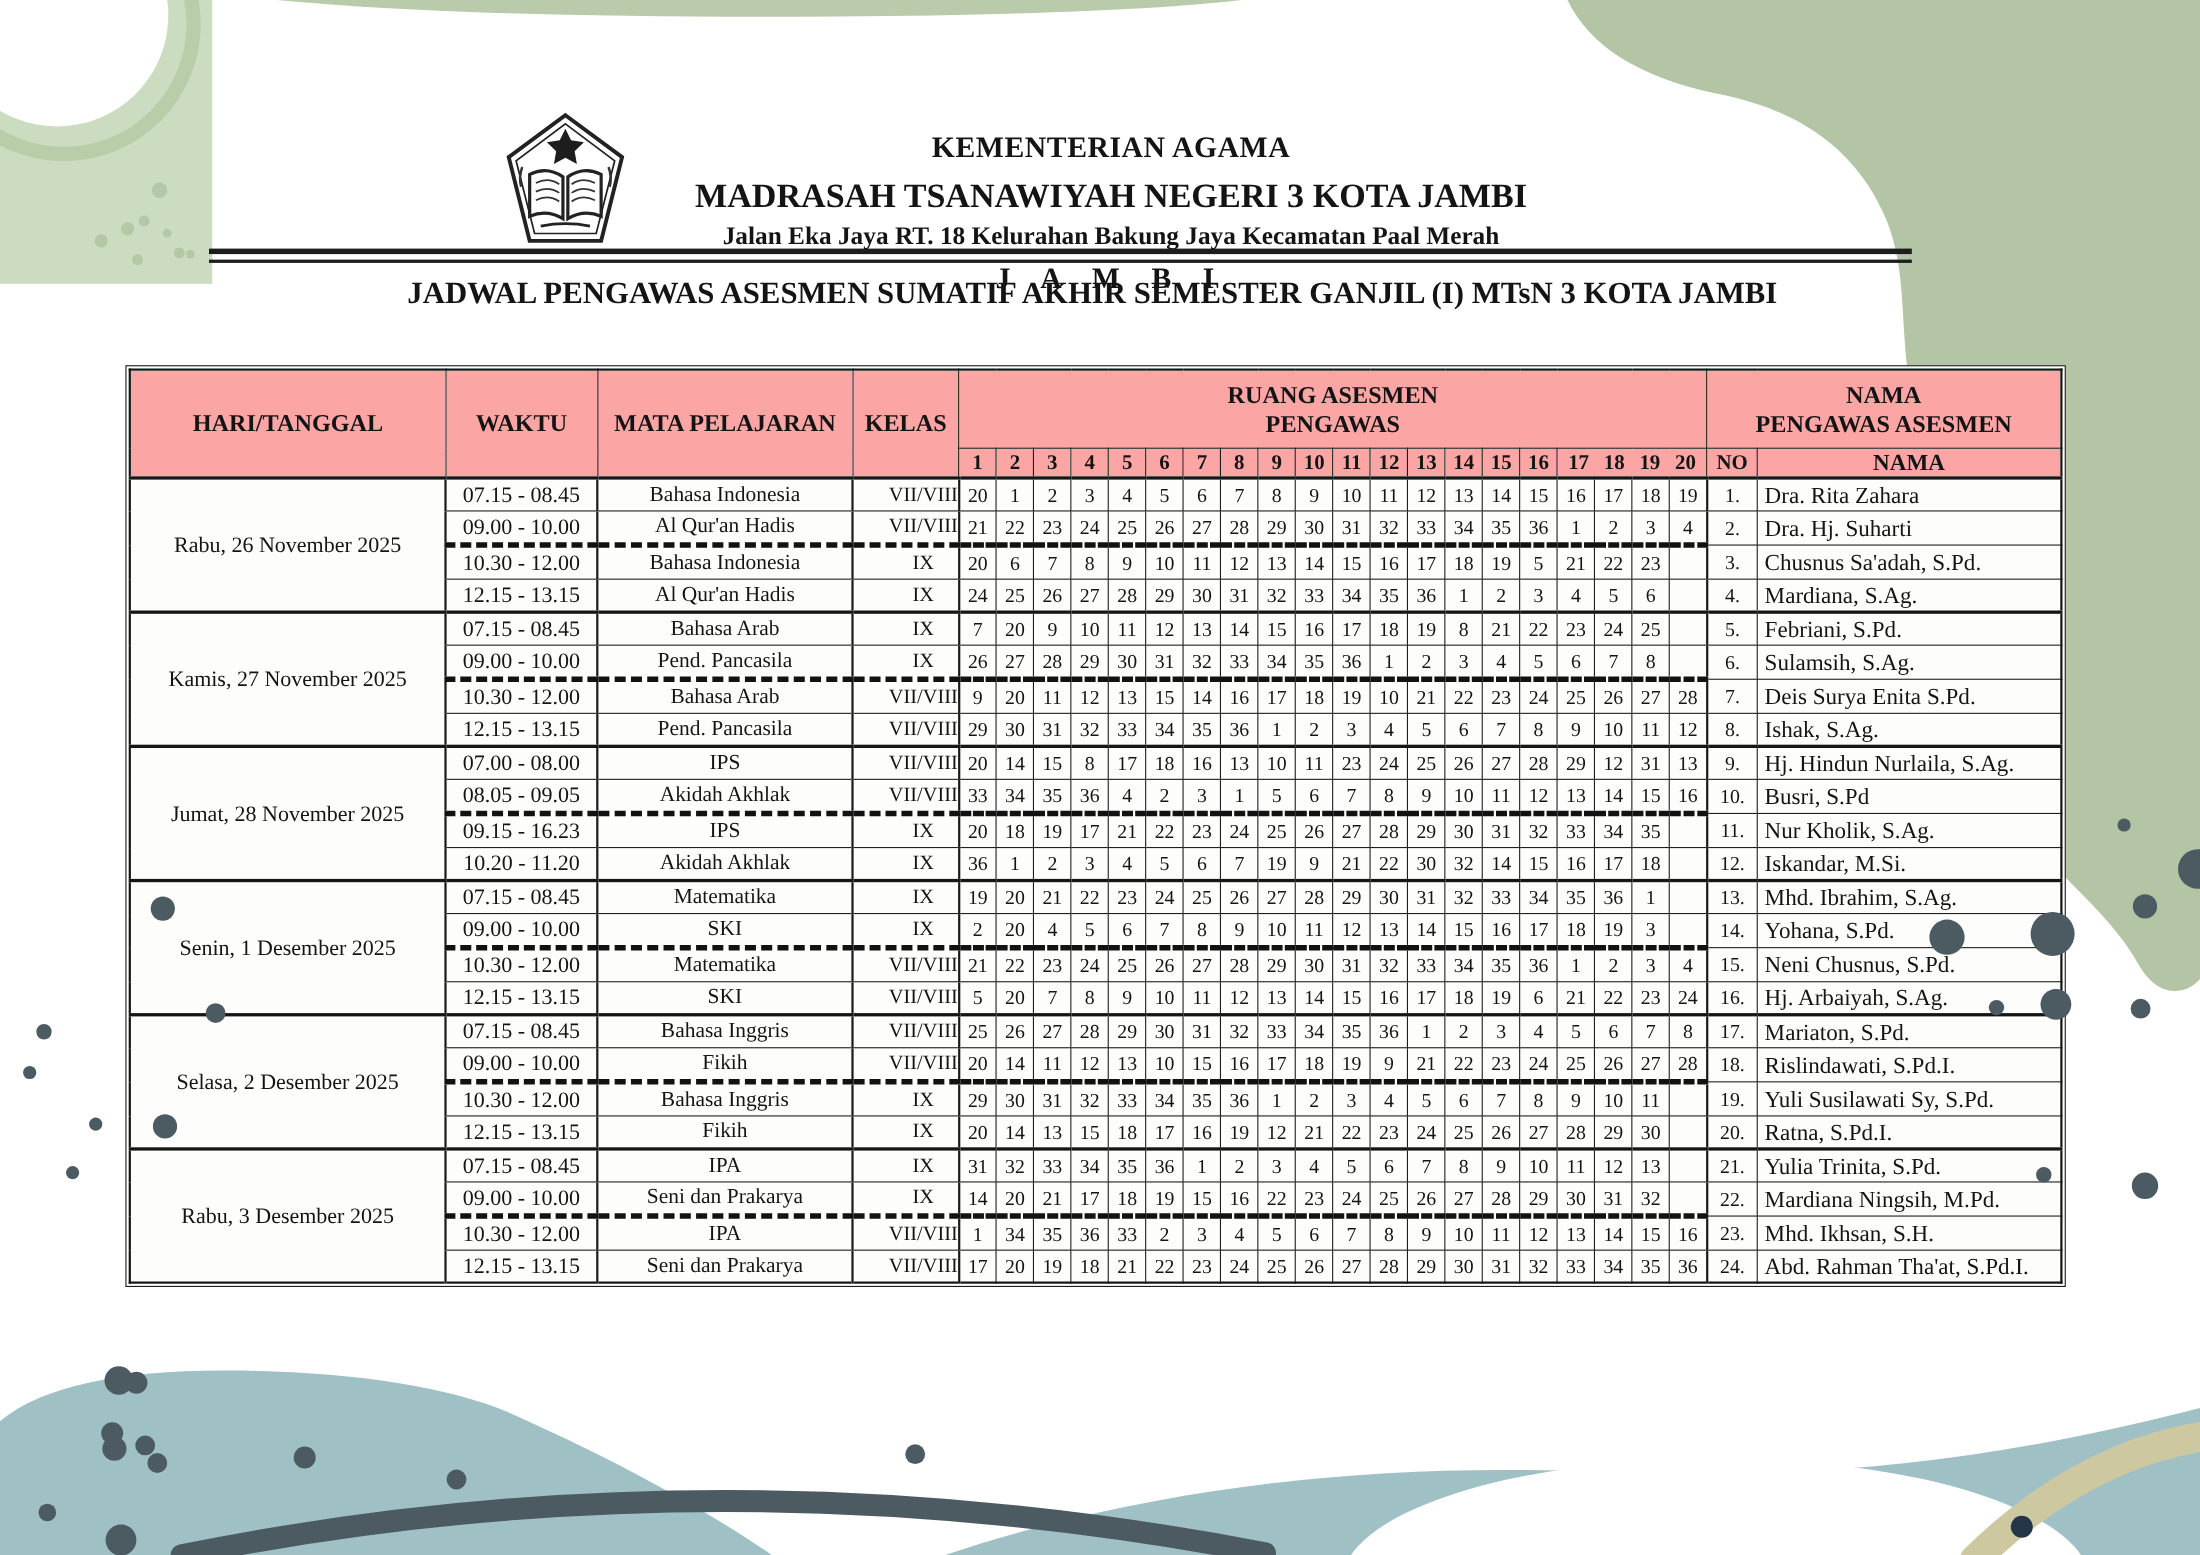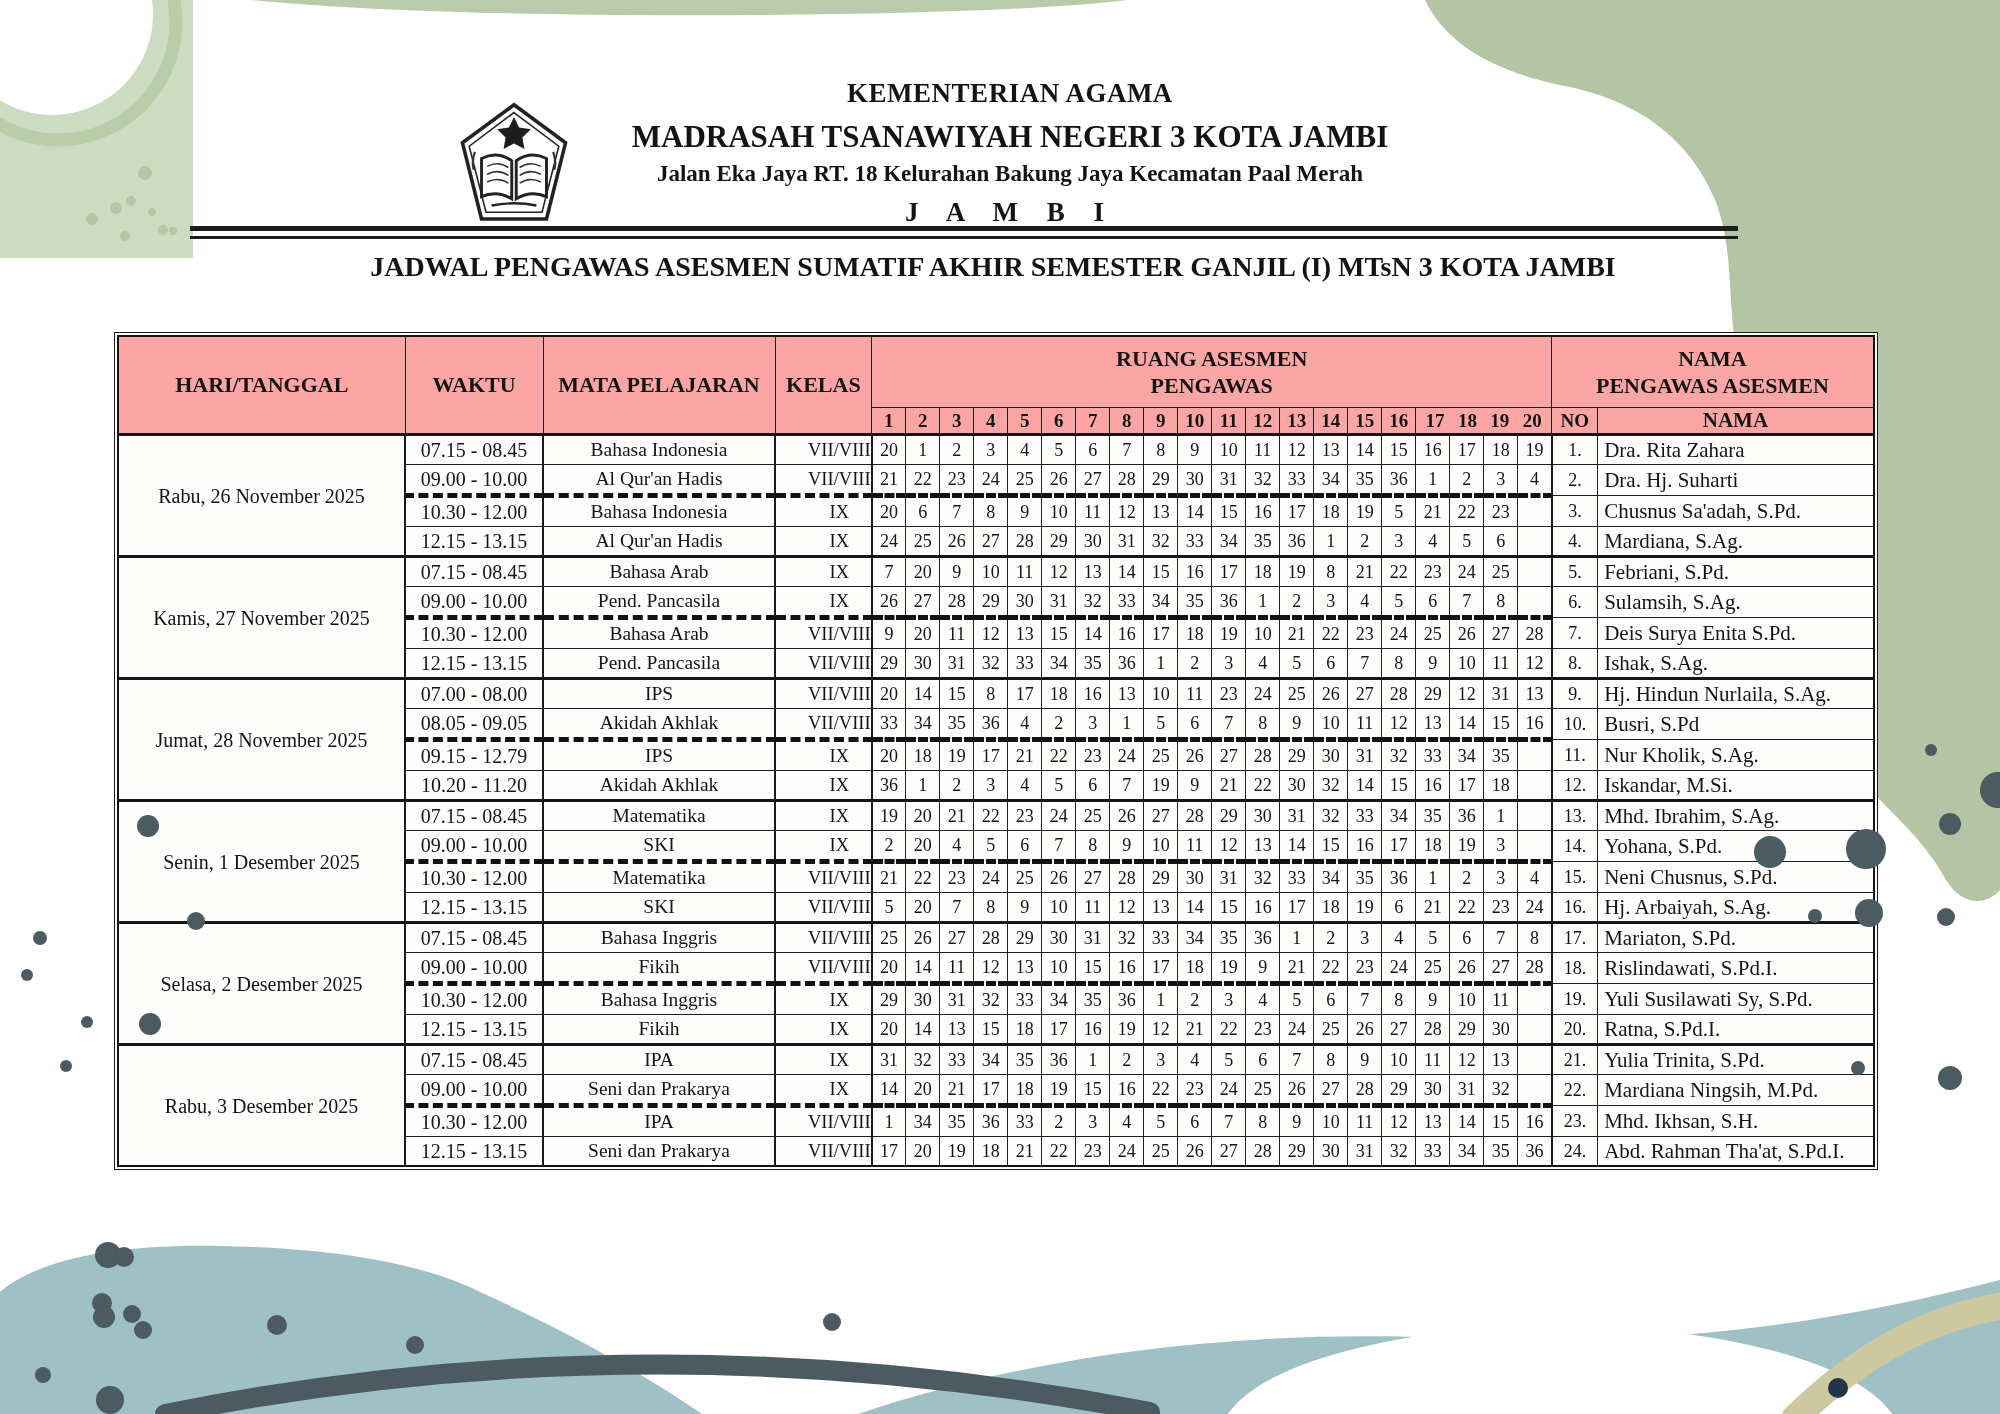--- a/index.html
+++ b/index.html
@@ -8,21 +8,21 @@
     background:#ffffff;
     font-family:"Liberation Serif","DejaVu Serif",serif;
     color:#141414;
   }
   .layer{position:absolute;left:0;top:0;width:2000px;height:1414px;}
   #bg{z-index:0;}
   #content{z-index:1;}
   #overlay{z-index:2;pointer-events:none;}
 
   
-  .doc-header{position:absolute;left:240px;width:1540px;text-align:center;font-weight:bold;}
+  .doc-header{position:absolute;left:240px;width:1540px;text-align:center;font-weight:bold;margin-top:41px;}
   .h-ministry{top:78px;font-size:27px;letter-spacing:.5px;}
   .h-school{top:119px;font-size:31px;}
   .h-address{top:161px;font-size:23px;}
   .h-city{top:197px;font-size:27px;letter-spacing:11px;}
   .logo-box{position:absolute;left:458px;top:102px;width:112px;height:122px;}
   .rule{position:absolute;left:190px;top:226px;width:1548px;height:5px;
         border-top:5px solid #1d1d1d;border-bottom:3px solid #1d1d1d;}
   .doc-title{position:absolute;left:116px;width:1754px;text-align:center;font-weight:bold;font-size:28px;}
   .t1{top:251px;} .t2{top:285px;}
 
@@ -447,21 +447,21 @@
             <td class="c-room">11</td>
             <td class="c-room">12</td>
             <td class="c-room">13</td>
             <td class="c-room">14</td>
             <td class="c-room">15</td>
             <td class="c-room">16</td>
             <td class="c-no">10.</td>
             <td class="c-name">Busri, S.Pd</td>
           </tr>
           <tr>
-            <td class="c-time">09.15 - 12.79</td>
+            <td class="c-time">09.15 - 16.23</td>
             <td class="c-subject">IPS</td>
             <td class="c-kelas">IX</td>
             <td class="c-room">20</td>
             <td class="c-room">18</td>
             <td class="c-room">19</td>
             <td class="c-room">17</td>
             <td class="c-room">21</td>
             <td class="c-room">22</td>
             <td class="c-room">23</td>
             <td class="c-room">24</td>

